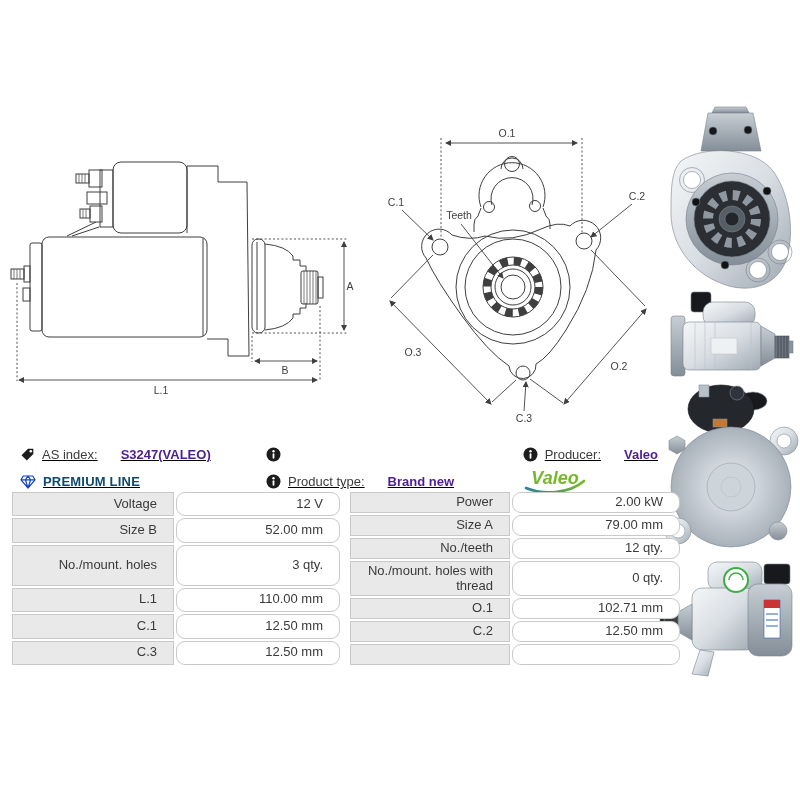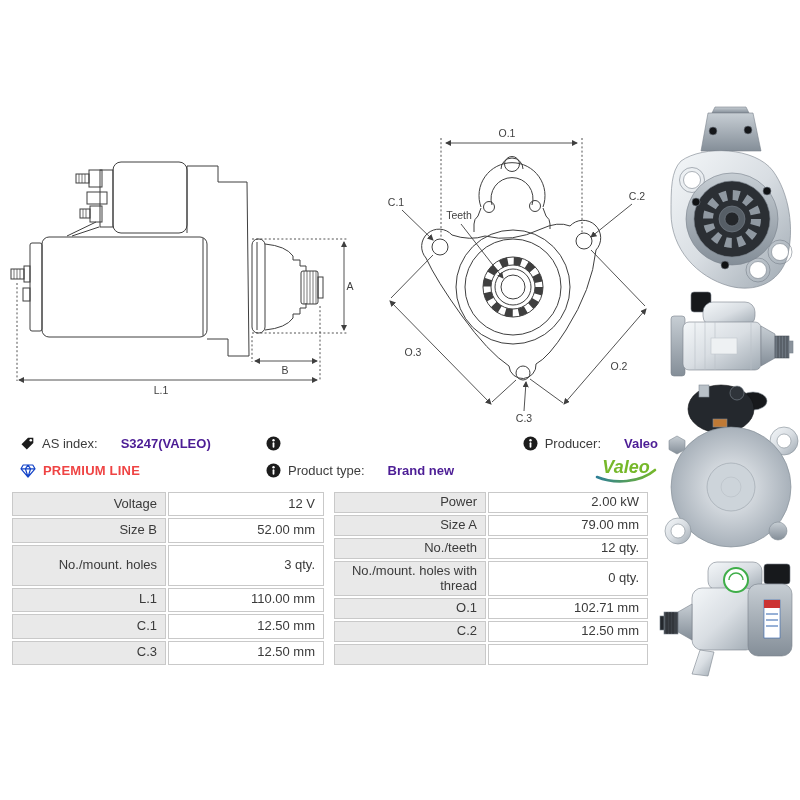--- a/index.html
+++ b/index.html
@@ -4,35 +4,35 @@
 <style>
   html,body{margin:0;padding:0;background:#ffffff;}
   body{width:800px;height:800px;position:relative;font-family:"Liberation Sans",sans-serif;overflow:hidden;}
   svg{display:block;}
   
   #drawing-layer{position:absolute;left:0;top:0;z-index:1;pointer-events:none;}
   
   .photo{position:absolute;z-index:1;}
   
   .infobar{position:absolute;left:0;top:430px;width:800px;height:58px;z-index:2;}
-  .info-col{position:absolute;top:0;display:flex;flex-direction:column;}
+  .info-col{position:absolute;top:11px;display:flex;flex-direction:column;text-decoration:underline;}
   .info-col.left{left:20px;}
   .info-col.center{left:266px;}
-  .info-col.right{right:142px;align-items:flex-end;}
+  .info-col.right{right:142px;}
   .info-row{height:27px;display:flex;align-items:center;gap:7px;font-size:13px;color:#3c3c3c;}
   .info-row .bold{font-weight:bold;color:#4c1d95;margin-left:16px;}
-  .premium{font-weight:bold;color:#ef4444;letter-spacing:.2px;}
+  .premium{font-weight:bold;color:#0c4a6e;letter-spacing:.2px;}
   .icon{flex:0 0 auto;}
   
   .spec{position:absolute;left:10px;top:490px;display:flex;gap:6px;z-index:2;}
   table.spec-t{border-collapse:separate;border-spacing:2px;}
   table.spec-t td{border:1px solid #c9c9c9;font-size:13px;color:#3a3a3a;text-align:right;
-      padding:0 8px 0 4px;height:19px;line-height:1.15;vertical-align:middle;}
+      padding:0 16px 0 4px;height:19px;line-height:1.15;vertical-align:middle;}
   td.lbl{background:#e9e9e9;width:140px;}
-  td.val{background:#ffffff;width:142px;}
+  td.val{background:#ffffff;width:142px;border-radius:9px;}
   table.right td.lbl{width:138px;}
   table.right td.val{width:146px;}
   tr.tall td{height:33px;}
 </style>
 </head>
 <body>
 
 <svg id="drawing-layer" width="660" height="800" viewBox="0 0 660 800">
   <defs>
     <marker id="arr" viewBox="0 0 10 10" refX="8.5" refY="5" markerWidth="7" markerHeight="7" orient="auto-start-reverse">

